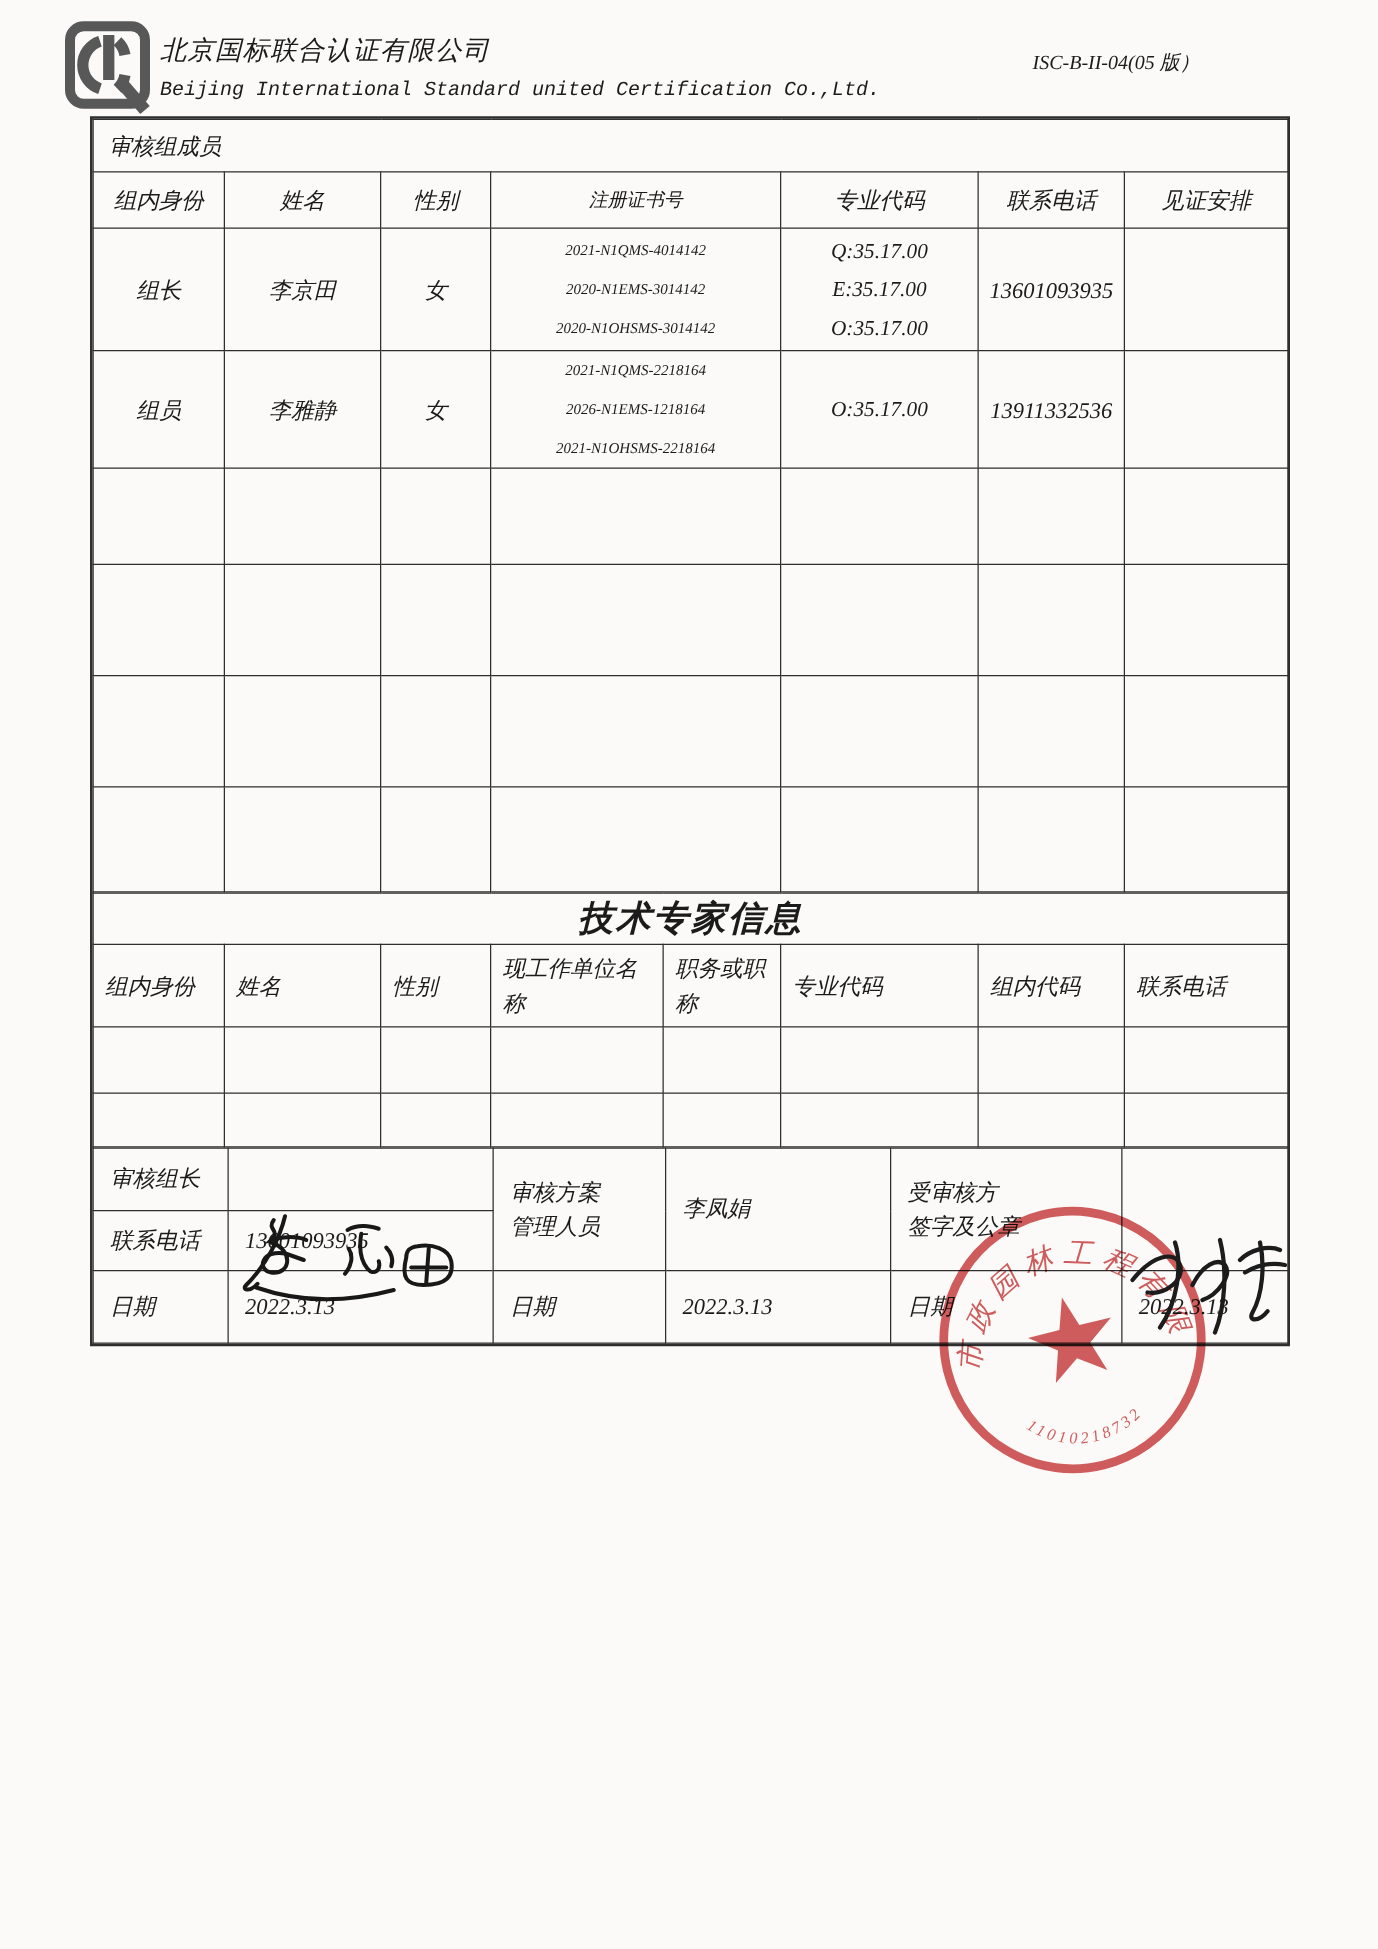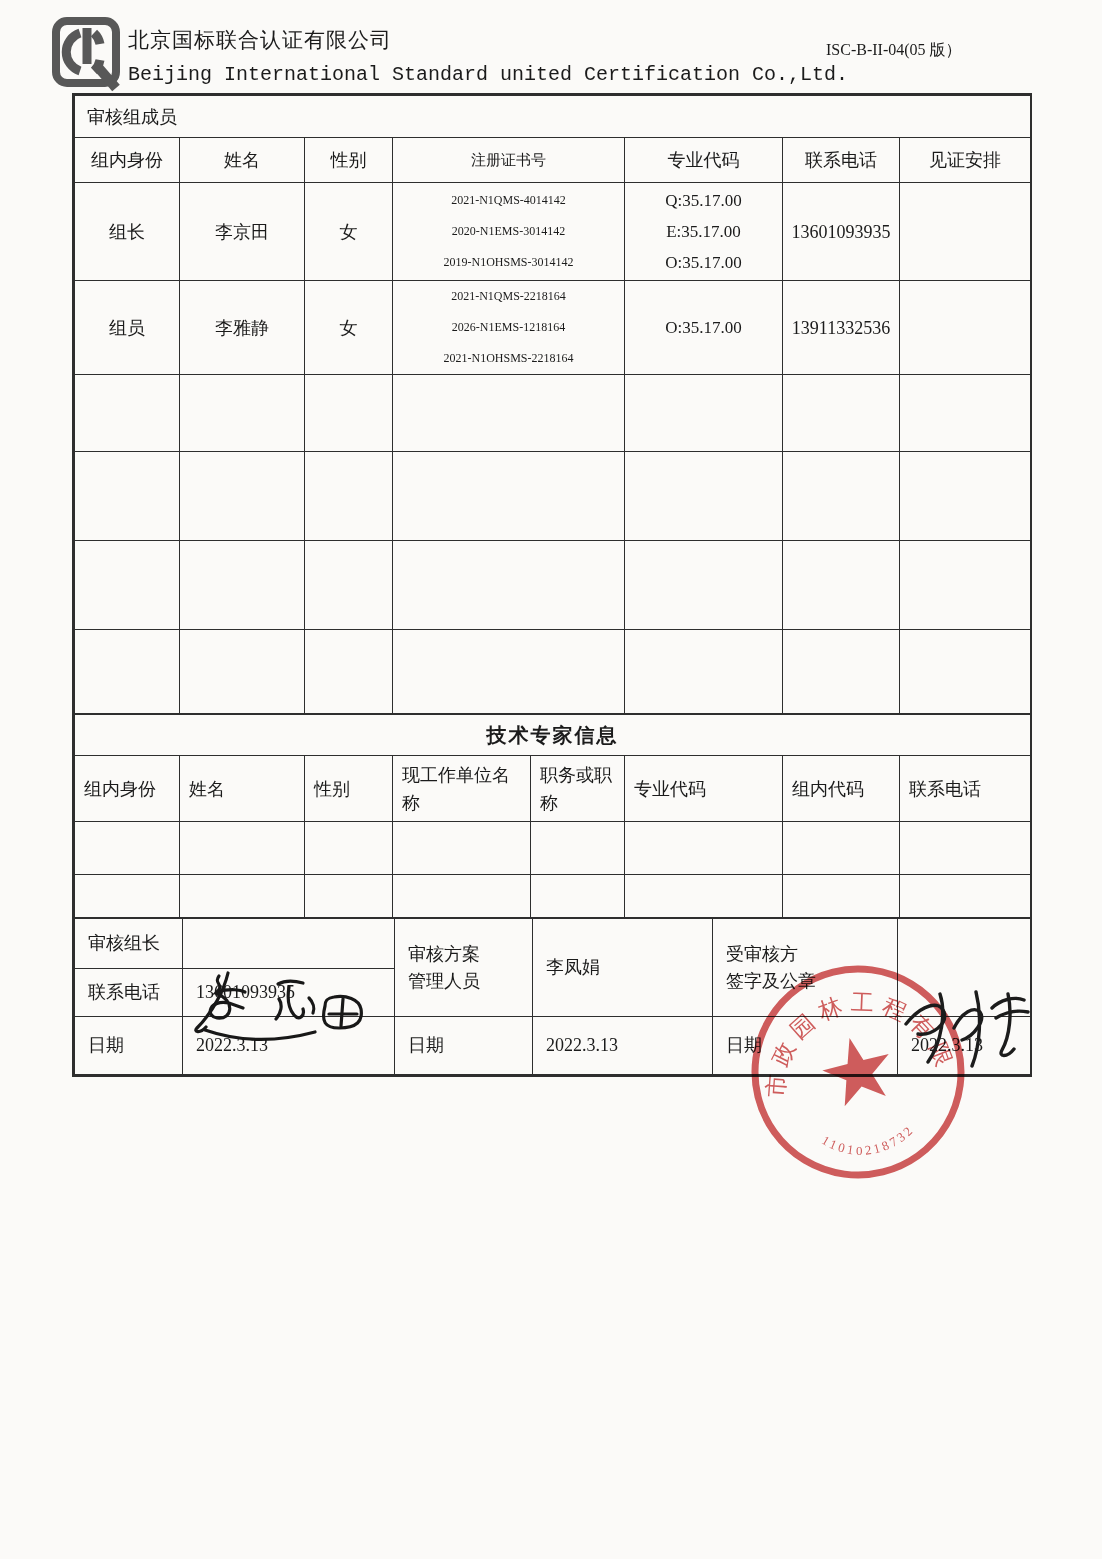--- a/index.html
+++ b/index.html
@@ -2,42 +2,42 @@
 <html><head>
 <meta charset="utf-8">
 <style>
   html,body{margin:0;padding:0;}
   body{
     width:1102px;height:1559px;
     background:#fbfaf8;
     font-family:"Liberation Serif","DejaVu Serif",serif;
     color:#1b1b1b;
   }
-  .page{position:relative;width:1102px;height:1408px;overflow:hidden;}
+  .page{position:relative;width:1102px;height:1408px;overflow:hidden;font-style:italic;}
 
   
   .hdr-logo{position:absolute;left:50px;top:16px;width:74px;height:76px;}
   .hdr-company{position:absolute;left:128px;top:26px;}
   .hdr-cn{font-size:21px;letter-spacing:1px;}
-  .hdr-en{font-size:20px;margin-top:9px;font-family:"Liberation Mono","DejaVu Sans Mono",monospace;letter-spacing:0px;}
+  .hdr-en{font-size:16px;margin-top:9px;font-family:"Liberation Mono","DejaVu Sans Mono",monospace;letter-spacing:0px;}
   .hdr-code{position:absolute;left:826px;top:40px;font-size:16px;}
 
   
   .doc-wrap{position:absolute;left:72px;top:93px;width:956px;border:2px solid #2e2e2e;background:transparent;}
   table{border-collapse:collapse;table-layout:fixed;width:956px;}
   td,th{border:1.5px solid #2e2e2e;overflow:hidden;}
 
   .t-a td,.t-a th{text-align:center;vertical-align:middle;font-size:18px;font-weight:normal;padding:0;margin-top:35px;}
   .t-a .title-cell{text-align:left;padding:0 0 0 12px;}
   .t-a th.small{font-size:15px;}
   .cert-line{line-height:31px;font-size:12px;}
   .code-line{line-height:31px;font-size:17px;}
   .phone-cell{word-break:break-all;padding:0 10px;line-height:30px;font-size:17px;}
 
-  .t-b .title-cell{text-align:center;font-weight:bold;font-size:20px;letter-spacing:2px;}
+  .t-b .title-cell{text-align:center;font-weight:bold;font-size:28px;letter-spacing:2px;}
   .t-b th{font-weight:normal;text-align:left;vertical-align:middle;padding:4px 9px;font-size:18px;line-height:28px;}
 
   .commit{border-top:1.5px solid #2e2e2e;border-bottom:1.5px solid #2e2e2e;
     padding:8px 12px 9px 12px;font-weight:bold;font-size:18px;line-height:33px;text-align:justify;}
 
   .t-d td{font-size:18px;vertical-align:middle;text-align:left;padding:0 0 0 13px;line-height:27px;}
 
   
   .sig1{position:absolute;left:183px;top:968px;width:208px;height:82px;}
   .sig2{position:absolute;left:888px;top:982px;width:152px;height:92px;}
@@ -89,21 +89,21 @@
         <th>联系电话</th>
         <th>见证安排</th>
       </tr>
       <tr style="height:98px">
         <td>组长</td>
         <td>李京田</td>
         <td>女</td>
         <td>
           <div class="cert-line">2021-N1QMS-4014142</div>
           <div class="cert-line">2020-N1EMS-3014142</div>
-          <div class="cert-line">2019-N1OHSMS-3014142</div>
+          <div class="cert-line">2020-N1OHSMS-3014142</div>
         </td>
         <td>
           <div class="code-line">Q:35.17.00</div>
           <div class="code-line">E:35.17.00</div>
           <div class="code-line">O:35.17.00</div>
         </td>
         <td class="phone-cell">13601093935</td>
         <td></td>
       </tr>
       <tr style="height:90px">

